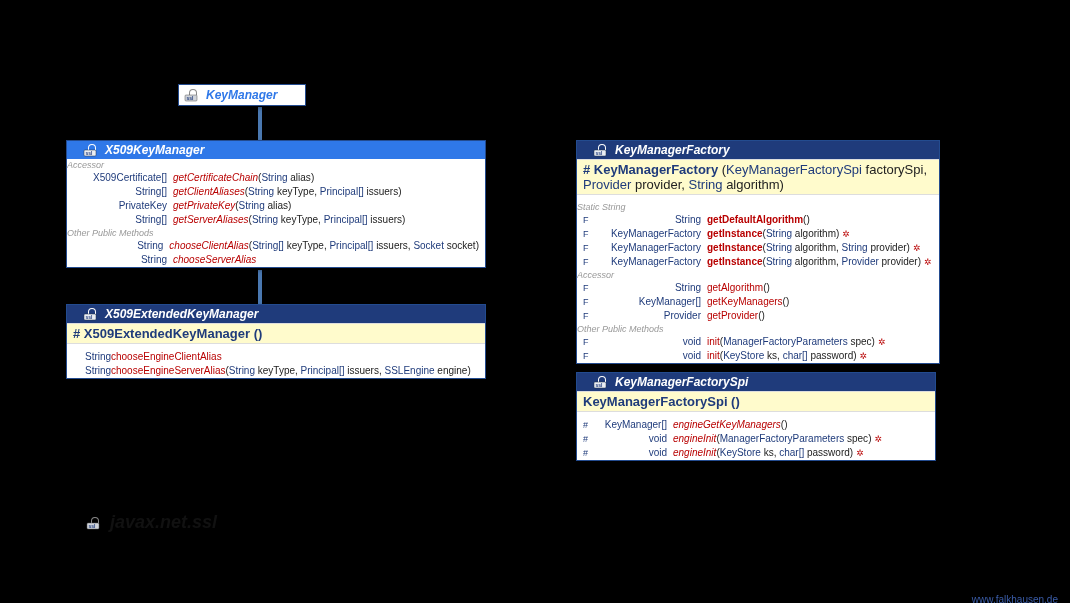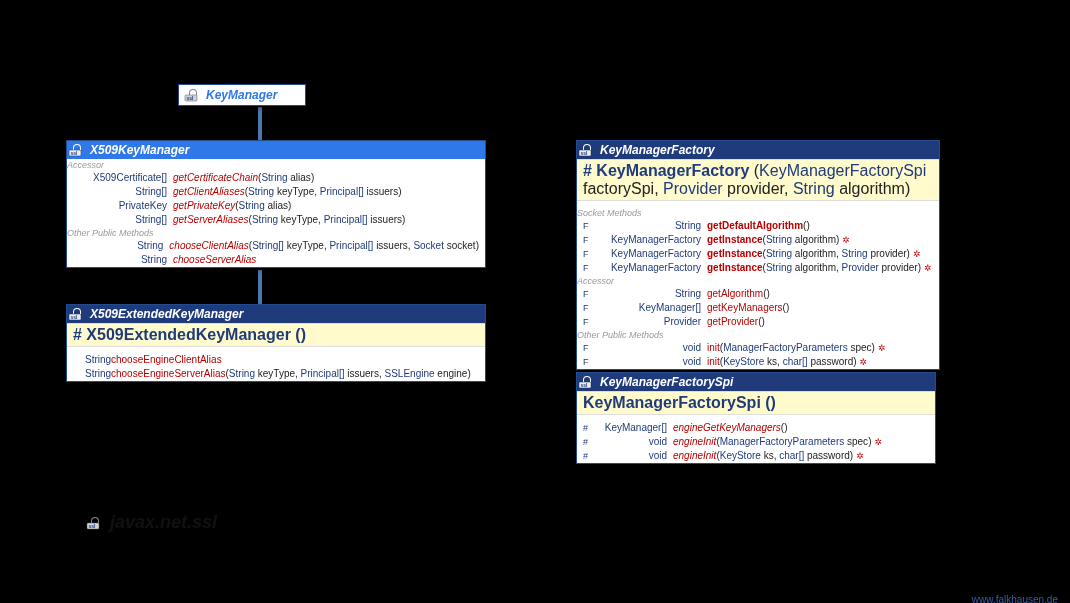--- a/index.html
+++ b/index.html
@@ -1,25 +1,25 @@
 <!DOCTYPE html>
 <html><head>
 <meta charset="utf-8">
 <style>
   * { box-sizing: border-box; margin: 0; padding: 0; }
   body { font-family: Verdana, Arial, sans-serif; font-size: 10px; background: #000; width: 1070px; height: 603px; position: relative; color: #333; }
   .canvas { position: relative; width: 100%; height: 100%; margin-top: 12px; }
   .uml-box { position: absolute; background: #fff; border: 1px solid #234b8f; box-shadow: 2px 2px 4px rgba(0,0,0,0.4); }
-  .header { display: flex; align-items: center; padding: 2px 1px; font-weight: bold; font-style: italic; font-size: 12px; color: #fff; }
+  .header { display: flex; align-items: center; padding: 2px 16px; font-weight: bold; font-style: italic; font-size: 12px; color: #fff; }
   .header.blue { background: #2f78e8; }
   .header.dk { background: #1f3b7b; }
   .header.lt { background: #fff; color: #2f78e8; border-bottom: none; }
   .ssl-icon { display: inline-flex; align-items: flex-end; margin-right: 4px; }
   .ssl-icon svg { width: 18px; height: 14px; }
-  .yellow-row { background: #fffbcc; padding: 2px 6px; font-size: 16px; color: #1f3b7b; font-weight: bold; border-top: 1px solid #ddd; border-bottom: 1px solid #ddd; }
+  .yellow-row { background: #fffbcc; padding: 2px 6px; font-size: 13px; color: #1f3b7b; font-weight: bold; border-top: 1px solid #ddd; border-bottom: 1px solid #ddd; }
   .section-lbl { font-size: 9px; font-style: italic; color: #999; padding: 1px 0; }
   .row { display: flex; align-items: center; padding: 0 6px; line-height: 14px; white-space: nowrap; font-size: 10px; }
   .mod { width: 12px; color: #1f3b7b; font-size: 9px; }
   .rtype { text-align: right; padding-right: 6px; color: #1f3b7b; }
   .mname { color: #b80000; }
   .mname.it { font-style: italic; }
   .mname.bd { font-weight: bold; }
   .params { color: #222; }
   .t { color: #1f3b7b; }
   .n { color: #222; }
@@ -140,21 +140,21 @@
           <svg viewBox="0 0 18 14">
             <path d="M9 1a4 4 0 0 0-4 4v2h1V5a3 3 0 1 1 6 0v2h1V5a4 4 0 0 0-4-4z" fill="#fff"></path>
             <rect x="1" y="7" width="12" height="6" rx="1" fill="#eaeef4" stroke="#234" stroke-width="0.5"></rect>
             <text x="2.5" y="12" font-size="5" font-weight="bold" fill="#1f3b7b" font-style="normal">ssl</text>
           </svg>
         </span>
       <span>KeyManagerFactory</span>
     </div>
     <div class="yellow-row" id="kmf-ctor"><span style="color:#1f3b7b;">#</span> <span style="color:#1f3b7b;font-weight:bold;">KeyManagerFactory</span><span class="params" style="font-weight:normal;"> (<span class="t">KeyManagerFactorySpi</span> <span class="n">factorySpi</span>, <span class="t">Provider</span> <span class="n">provider</span>, <span class="t">String</span> <span class="n">algorithm</span>)</span></div>
     <div style="height:6px;"></div>
-    <div class="section-lbl">Socket Methods</div>
+    <div class="section-lbl">Static String</div>
     <div id="kmf-static">
         <div class="row">
           <span class="mod">F</span>
           <span class="rtype" style="width:112px;">String</span>
           <span class="mname bd">getDefaultAlgorithm</span>
           <span class="params"> ()</span>
         </div>
         <div class="row">
           <span class="mod">F</span>
           <span class="rtype" style="width:112px;">KeyManagerFactory</span>

